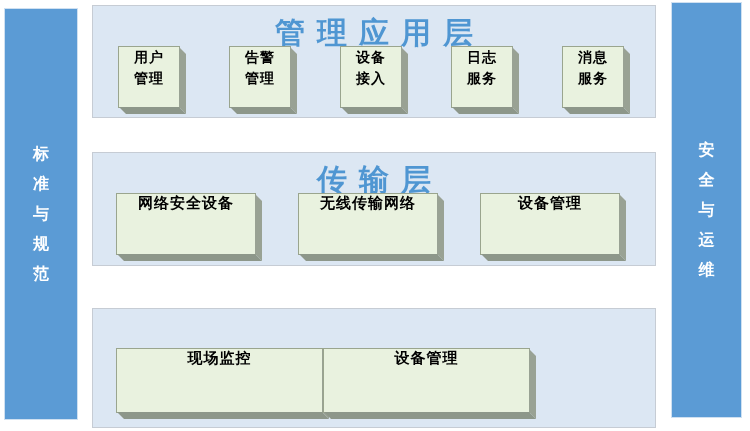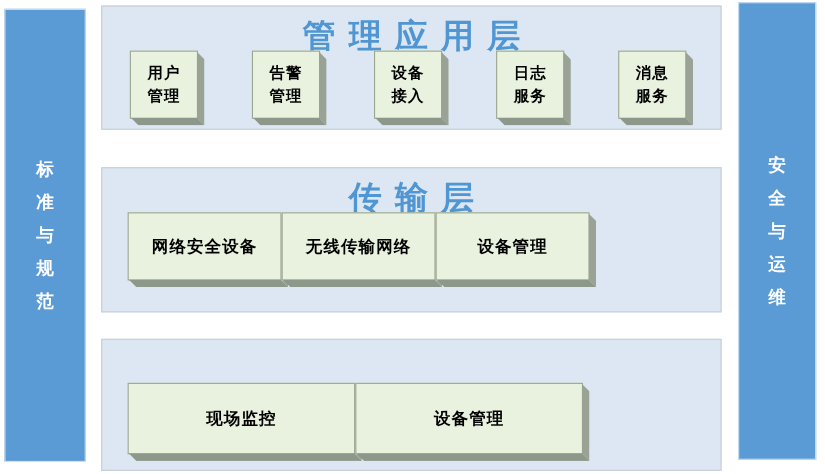--- a/index.html
+++ b/index.html
@@ -22,40 +22,40 @@
     color:var(--sidebar-text,#ffffff); font-size:16px; font-weight:bold;
   }
 
   
   .panel {
     position:absolute; left:92px; width:564px; box-sizing:border-box;
     background:var(--panel-bg,#dce7f3);
     border:1px solid var(--panel-border,#c6ccd4);
   }
   .panel.p1 { top:5px;   height:113px; }
-  .panel.p2 { top:152px; height:132px; }
+  .panel.p2 { top:152px; height:114px; }
   .panel.p3 { top:308px; height:120px; }
   .panel-title {
     margin:7px 0 0 0; text-align:center;
     font-size:30px; font-weight:bold; letter-spacing:12px; padding-left:12px;
     color:var(--title-blue,#4f96d2); box-sizing:border-box;
   }
 
   
   .row { position:absolute; left:0; width:100%; display:flex; box-sizing:border-box; }
   .p1 .row { top:40px; padding-left:25px; gap:49px; }
-  .p2 .row { top:40px; padding-left:23px; }
+  .p2 .row { top:40px; padding-left:23px; gap:42px; }
   .p3 .row { top:39px; padding-left:23px; }
 
   
   .box {
     position:relative; box-sizing:border-box;
     background:var(--box-bg,#e9f2df);
     border:1px solid var(--box-border,#9aa58e);
-    display:flex; align-items:center; justify-content:center; text-align:center;
+    display:flex; align-items:flex-start; justify-content:center; text-align:center;
     color:var(--box-text,#000000); font-weight:bold;
   }
   .box::before { 
     content:""; position:absolute; left:100%; top:0; width:7px; height:calc(100% + 7px);
     background:var(--box-side,#99a294);
     clip-path:polygon(0 0, 100% 7px, 100% 100%, 0 calc(100% - 7px));
   }
   .box::after { 
     content:""; position:absolute; top:100%; left:0; width:calc(100% + 7px); height:7px;
     background:var(--box-bottom-face,#8d978a);

